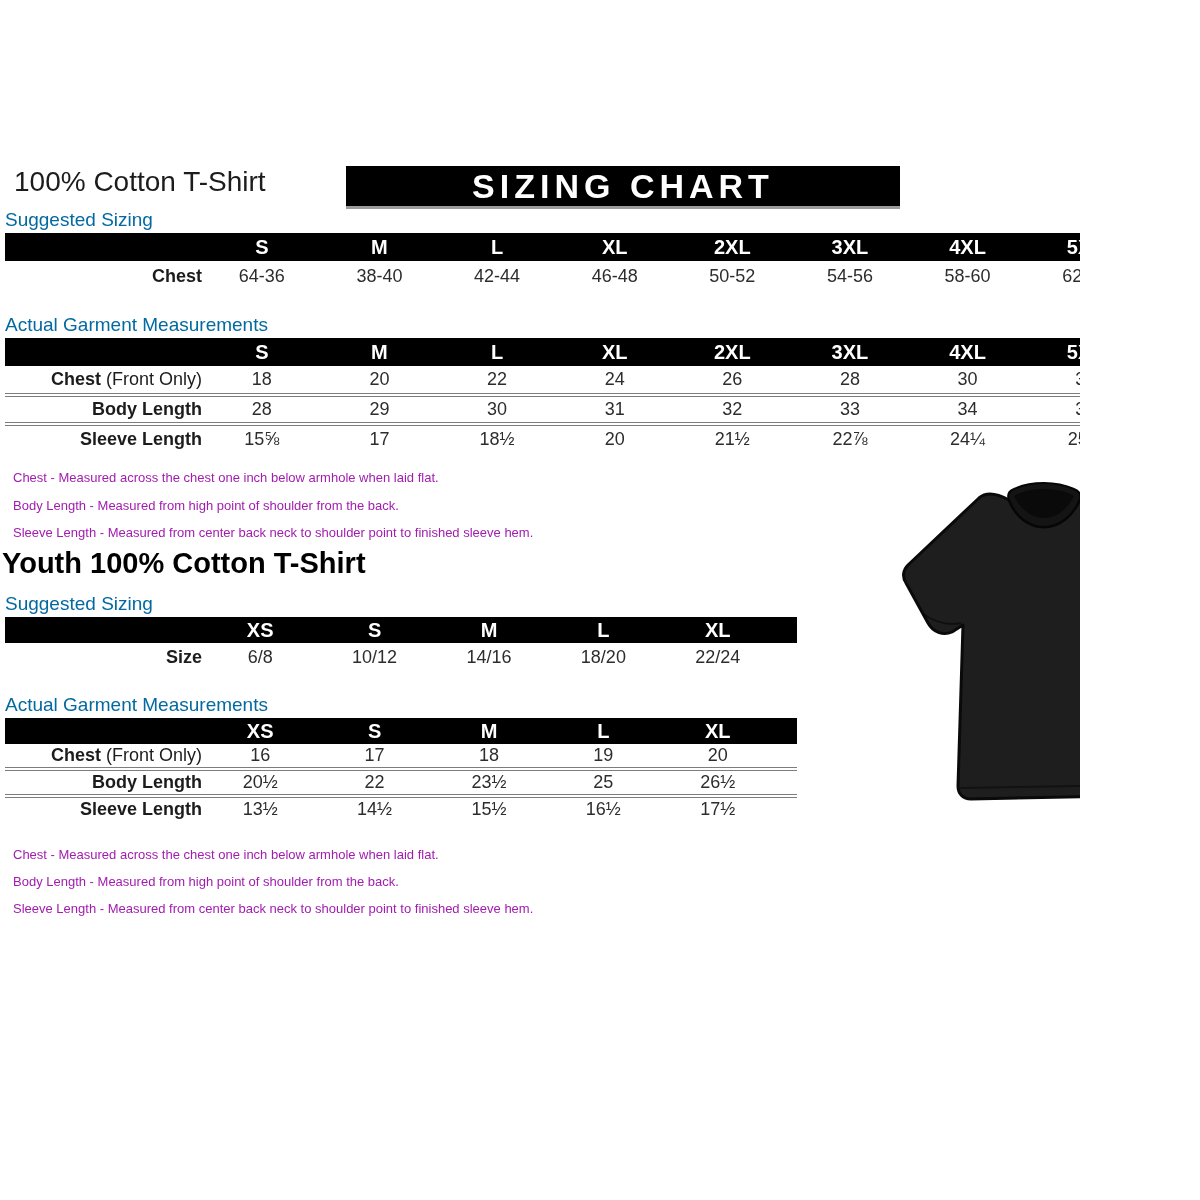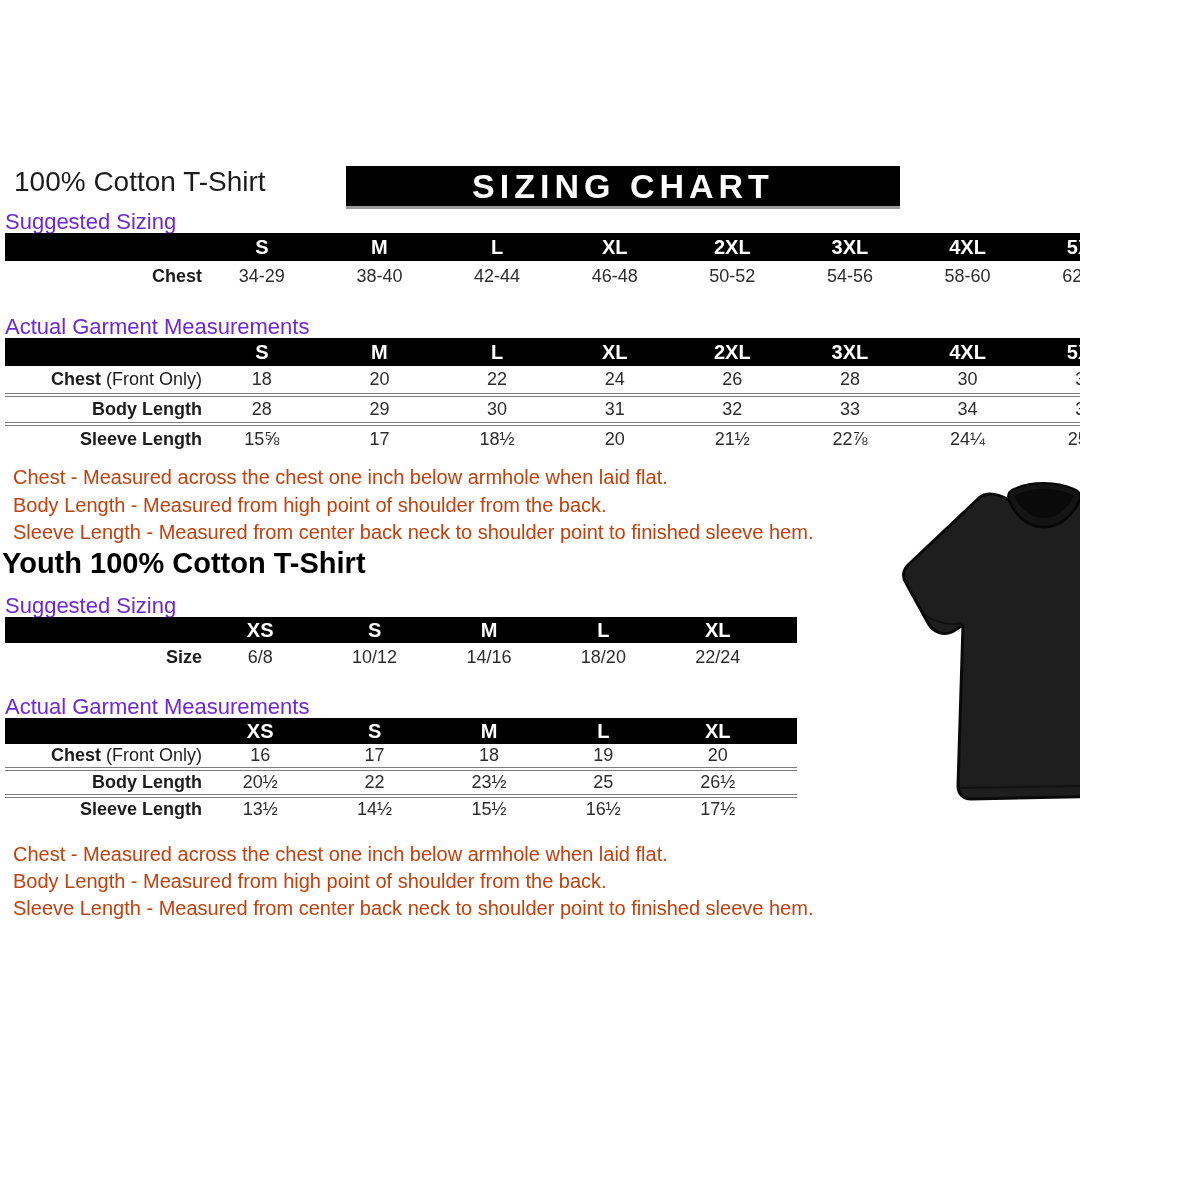--- a/index.html
+++ b/index.html
@@ -3,35 +3,35 @@
 <meta charset="utf-8">
 <style>
   html,body{margin:0;padding:0;background:#fff;}
   #page{position:relative;width:1080px;height:1200px;background:#ffffff;overflow:hidden;
         font-family:"Liberation Sans",sans-serif;color:#1a1a1a;}
   .abs{position:absolute;}
   .page-title{font-size:28px;font-weight:400;color:#1c1c1c;white-space:nowrap;}
   .page-title.bold{font-weight:700;font-size:29px;color:#000000;}
   .banner{background:#000;color:#fff;font-weight:700;font-size:34px;letter-spacing:5px;
           text-align:center;line-height:40px;border-bottom:3px solid #9b9b9b;}
-  .section-heading{font-size:22px;font-weight:400;color:#6d28d9;padding-bottom:4px;
+  .section-heading{font-size:19px;font-weight:400;color:#0369a1;padding-bottom:4px;
                    border-bottom:1px solid #c9c9c9;}
   table{border-collapse:collapse;table-layout:fixed;}
   thead th{background:#000;color:#fff;font-weight:700;font-size:20px;text-align:center;padding:0;}
   .adult thead th{height:28px;}
   .youth thead th{height:26px;}
   tbody th{text-align:right;padding-left:17px;font-size:18px;font-weight:700;color:#1c1c1c;white-space:nowrap;}
   tbody th span{font-weight:400;}
   tbody td{text-align:center;font-size:18px;color:#2d2d2d;padding:0;}
   .adult.suggested tbody tr{height:31px;}
   .adult.garment tbody tr{height:29px;}
   .youth.suggested tbody tr{height:28px;}
   .youth.garment tbody tr{height:25px;}
   .garment tbody tr:not(:last-child){border-bottom:4px double #7d7d7d;}
-  .notes .note{font-size:20px;color:#c2410c;line-height:27.5px;white-space:nowrap;}
+  .notes .note{font-size:13px;color:#a21caf;line-height:27.5px;white-space:nowrap;}
   .notes.youth-notes .note{line-height:27px;}
 </style>
 </head>
 <body>
 
 <div id="page">
 
   <div class="abs page-title" style="left:14px;top:166px;">100% Cotton T-Shirt</div>
 
   <div class="abs banner" style="left:346px;top:166px;width:554px;height:40px;">SIZING CHART</div>
@@ -61,21 +61,21 @@
           <th>2XL</th>
           <th>3XL</th>
           <th>4XL</th>
           <th>5XL</th>
           <th></th>
         </tr>
       </thead>
     <tbody>
         <tr>
           <th><b>Chest</b></th>
-          <td>34-29</td>
+          <td>64-36</td>
           <td>38-40</td>
           <td>42-44</td>
           <td>46-48</td>
           <td>50-52</td>
           <td>54-56</td>
           <td>58-60</td>
           <td>62-64</td>
           <td></td>
         </tr>
       </tbody>

